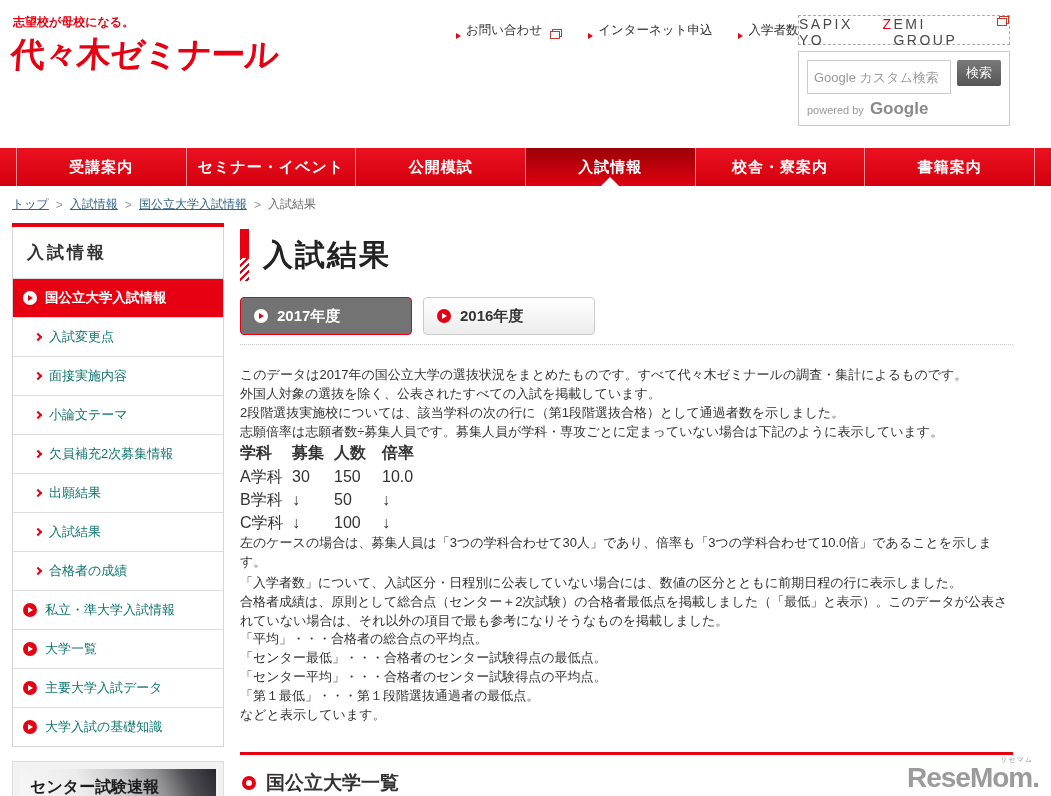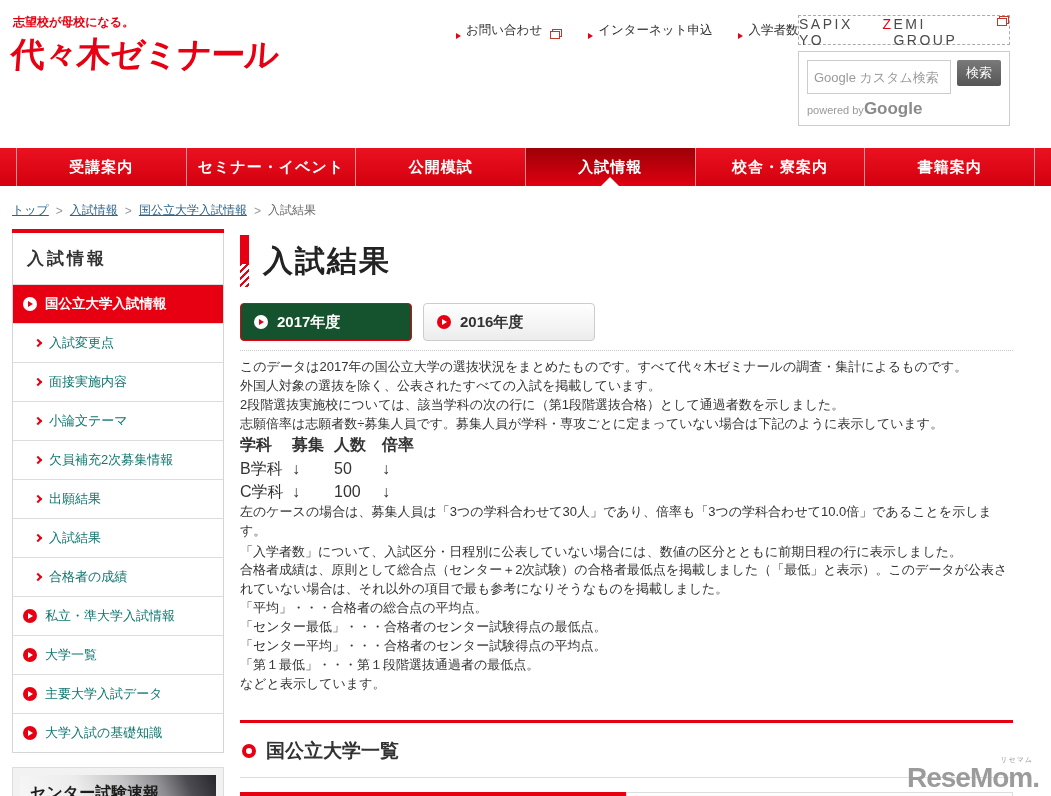--- a/index.html
+++ b/index.html
@@ -25,34 +25,34 @@
   .grp { position:absolute; top:15px; right:41px; width:212px; height:30px; border:1px dashed #aaa;
          display:flex; align-items:flex-start; justify-content:center; font-size:14px; letter-spacing:2.5px; color:#4a4a4a; }
   .grp .z { color:#e60012; }
   .searchbox { position:absolute; top:51px; right:41px; width:212px; border:1px solid #ccc; background:#fff; padding:8px 8px 6px; }
   .search-row { display:flex; gap:6px; }
   .search-row input { flex:1; min-width:0; border:1px solid #ccc; height:26px; font-size:13px; padding:16px 6px; color:#333;
                       font-family:"Liberation Sans","DejaVu Sans",sans-serif; }
   .search-row input::placeholder { color:#9a9a9a; }
   .search-btn { background:linear-gradient(#7a7a7a,#555); color:#fff; border:0; font-size:13px; padding:0 9px; height:26px;
                 border-radius:2px; cursor:pointer; font-family:inherit; }
-  .powered { margin-top:5px; font-size:11px; color:#999; display:flex; align-items:baseline; }
+  .powered { margin-top:5px; font-size:11px; color:#999; display:flex; align-items:baseline; gap:6px; }
   .google-logo { font-size:17px; color:#8a8a8a; font-weight:bold; }
 
   
   .nav { height:38px; background:linear-gradient(#ea1120,#d4000e); display:flex; padding:0 16px; }
   .nav a { flex:1; display:flex; align-items:center; justify-content:center; color:#fff; font-weight:bold; font-size:15px;
            border-left:1px solid rgba(255,255,255,.55); position:relative; letter-spacing:1px; }
   .nav a:last-child { border-right:1px solid rgba(255,255,255,.55); }
   .nav a.active { background:linear-gradient(#9c0007,#e00011); }
   .nav a.active::after { content:""; position:absolute; bottom:0; left:50%; transform:translateX(-50%);
                          border-left:9px solid transparent; border-right:9px solid transparent; border-bottom:9px solid #fff; }
 
   
-  .crumbs { padding:16px 12px 8px; font-size:12px; color:#999; display:flex; gap:7px; align-items:center; }
+  .crumbs { padding:10px 12px 8px; font-size:12px; color:#999; display:flex; gap:7px; align-items:center; }
   .crumbs a { color:#2d6389; text-decoration:underline; }
   .crumbs .cur { color:#666; }
 
   
   .wrap { display:flex; padding:2px 12px 0; }
   .side { width:212px; flex:none; }
   .main { flex:1; margin-left:16px; padding-right:26px; position:relative; }
 
   
   .side-top { height:4px; background:#e60012; }
@@ -77,23 +77,23 @@
 
   
   .title-row { display:flex; align-items:center; gap:14px; margin-top:6px; }
   .t-mark { width:9px; height:52px; flex:none;
     background:linear-gradient(#e60012 55%, rgba(255,255,255,0) 55%),
                repeating-linear-gradient(135deg,#e60012 0 2px,#fff 2px 5px); }
   h1.pt { font-size:30px; color:#222; font-weight:bold; letter-spacing:2px; }
   .years { display:flex; gap:11px; margin-top:16px; padding-bottom:9px; border-bottom:1px dotted #c9c9c9; }
   .ytab { width:172px; height:38px; border-radius:4px; display:flex; align-items:center; gap:9px; padding-left:13px;
           font-size:15px; font-weight:bold; color:#333; background:linear-gradient(#fff,#ececec); border:1px solid #ccc; }
-  .ytab.active { background:#14532d; border-color:#e60012; color:#fff; }
+  .ytab.active { background:#737373; border-color:#e60012; color:#fff; }
   .para { font-size:13px; line-height:1.45; color:#333; }
-  .intro { margin-top:7px; }
+  .intro { margin-top:21px; }
   .extable { font-size:16px; color:#333; }
   .exrow { display:flex; line-height:1.45; }
   .exrow.h span { font-weight:bold; }
   .exrow span:nth-child(1) { width:52px; }
   .exrow span:nth-child(2) { width:42px; }
   .exrow span:nth-child(3) { width:48px; }
   .exrow span:nth-child(4) { width:42px; }
   .notes { margin-top:2px; }
   .red-div { height:3px; background:#e60012; margin-top:27px; }
   .sec-h { display:flex; align-items:center; gap:10px; padding:15px 2px 13px; border-bottom:1px solid #ddd;
@@ -266,20 +266,26 @@
     </div>
 
     <div class="extable">
       <div class="exrow h">
         <span>学科</span>
           <span>募集</span>
           <span>人数</span>
           <span>倍率</span>
       </div>
       <div class="exrow">
+        <span>A学科</span>
+          <span>30</span>
+          <span>150</span>
+          <span>10.0</span>
+      </div>
+      <div class="exrow">
         <span>B学科</span>
           <span>↓</span>
           <span>50</span>
           <span>↓</span>
       </div>
       <div class="exrow">
         <span>C学科</span>
           <span>↓</span>
           <span>100</span>
           <span>↓</span>

